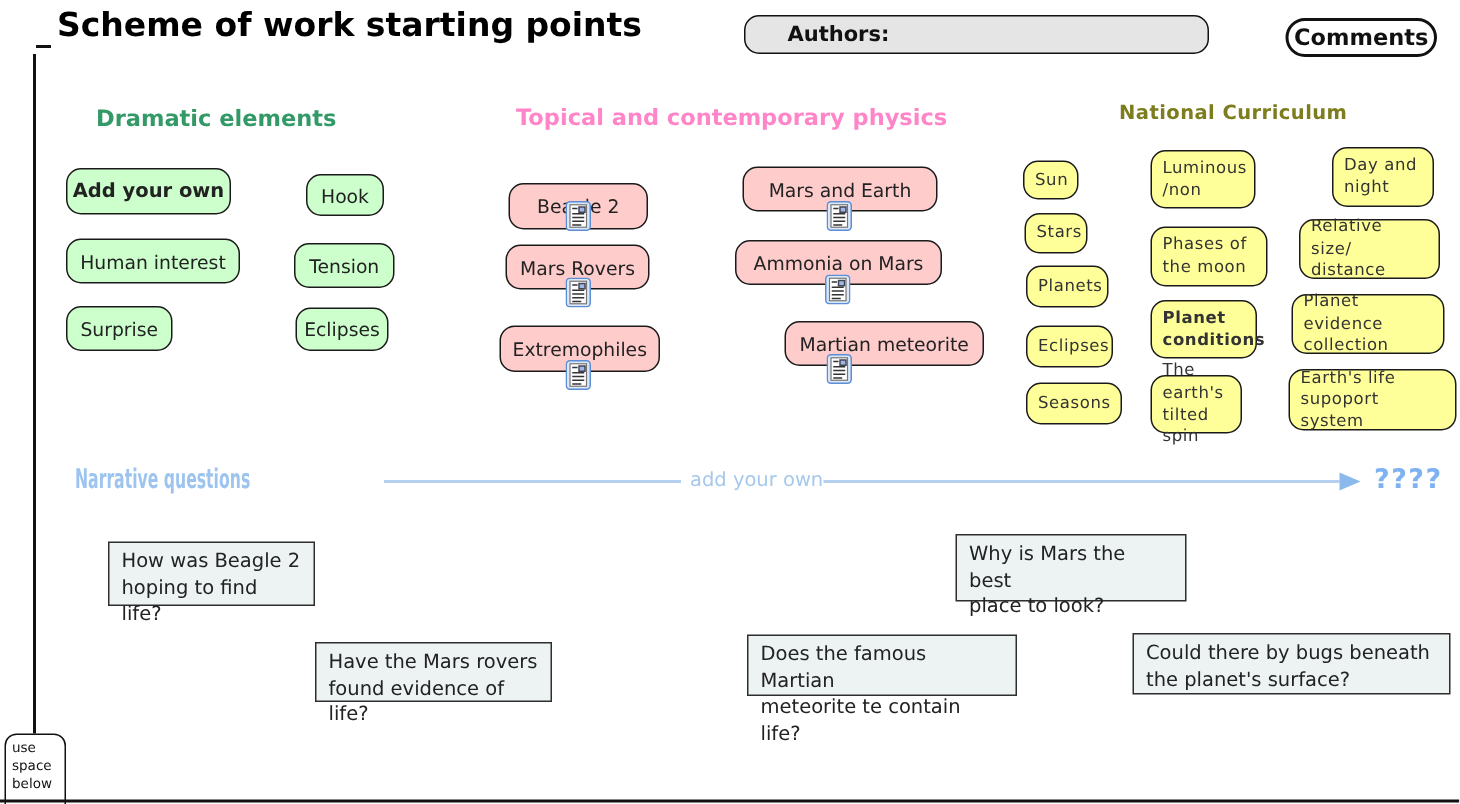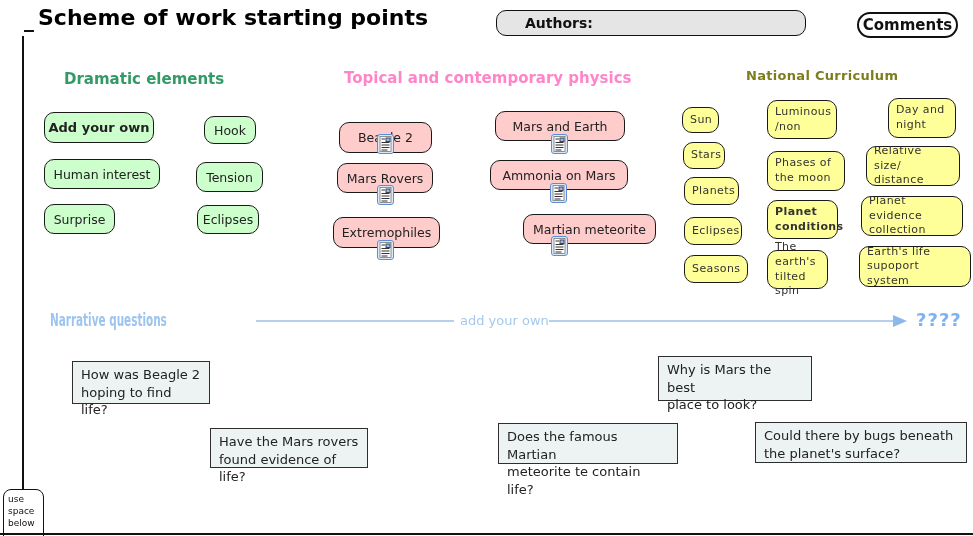--- a/index.html
+++ b/index.html
@@ -211,21 +211,21 @@
 
   <div class="abs sec-heading h-narrative" style="left:50px; top:311px;">Narrative questions</div>
   <div class="abs blue-line" style="left:256px; top:320px; width:198px;"></div>
   <div class="abs add-own-label" style="left:456px; top:313px;">add your own</div>
   <div class="abs blue-line" style="left:549px; top:320px; width:344px;"></div>
   <div class="abs arrow-head" style="left:893px; top:315px;"></div>
   <div class="abs qmarks" style="left:916px; top:309px;">????</div>
 
   <div class="qbox" style="left:72px; top:361px; width:138px; height:43px;">How was Beagle 2
 hoping to find life?</div>
-  <div class="qbox" style="left:658px; top:356px; width:154px; height:45px;">Why is Mars the best
+  <div class="qbox" style="left:637px; top:356px; width:154px; height:45px;">Why is Mars the best
 place  to look?</div>
   <div class="qbox" style="left:210px; top:428px; width:158px; height:40px;">Have the Mars rovers
 found evidence of life?</div>
   <div class="qbox" style="left:498px; top:423px; width:180px; height:41px;">Does the famous Martian
 meteorite te contain life?</div>
   <div class="qbox" style="left:755px; top:422px; width:212px; height:41px;">Could there by bugs beneath
 the planet's surface?</div>
 
 </div>
 

